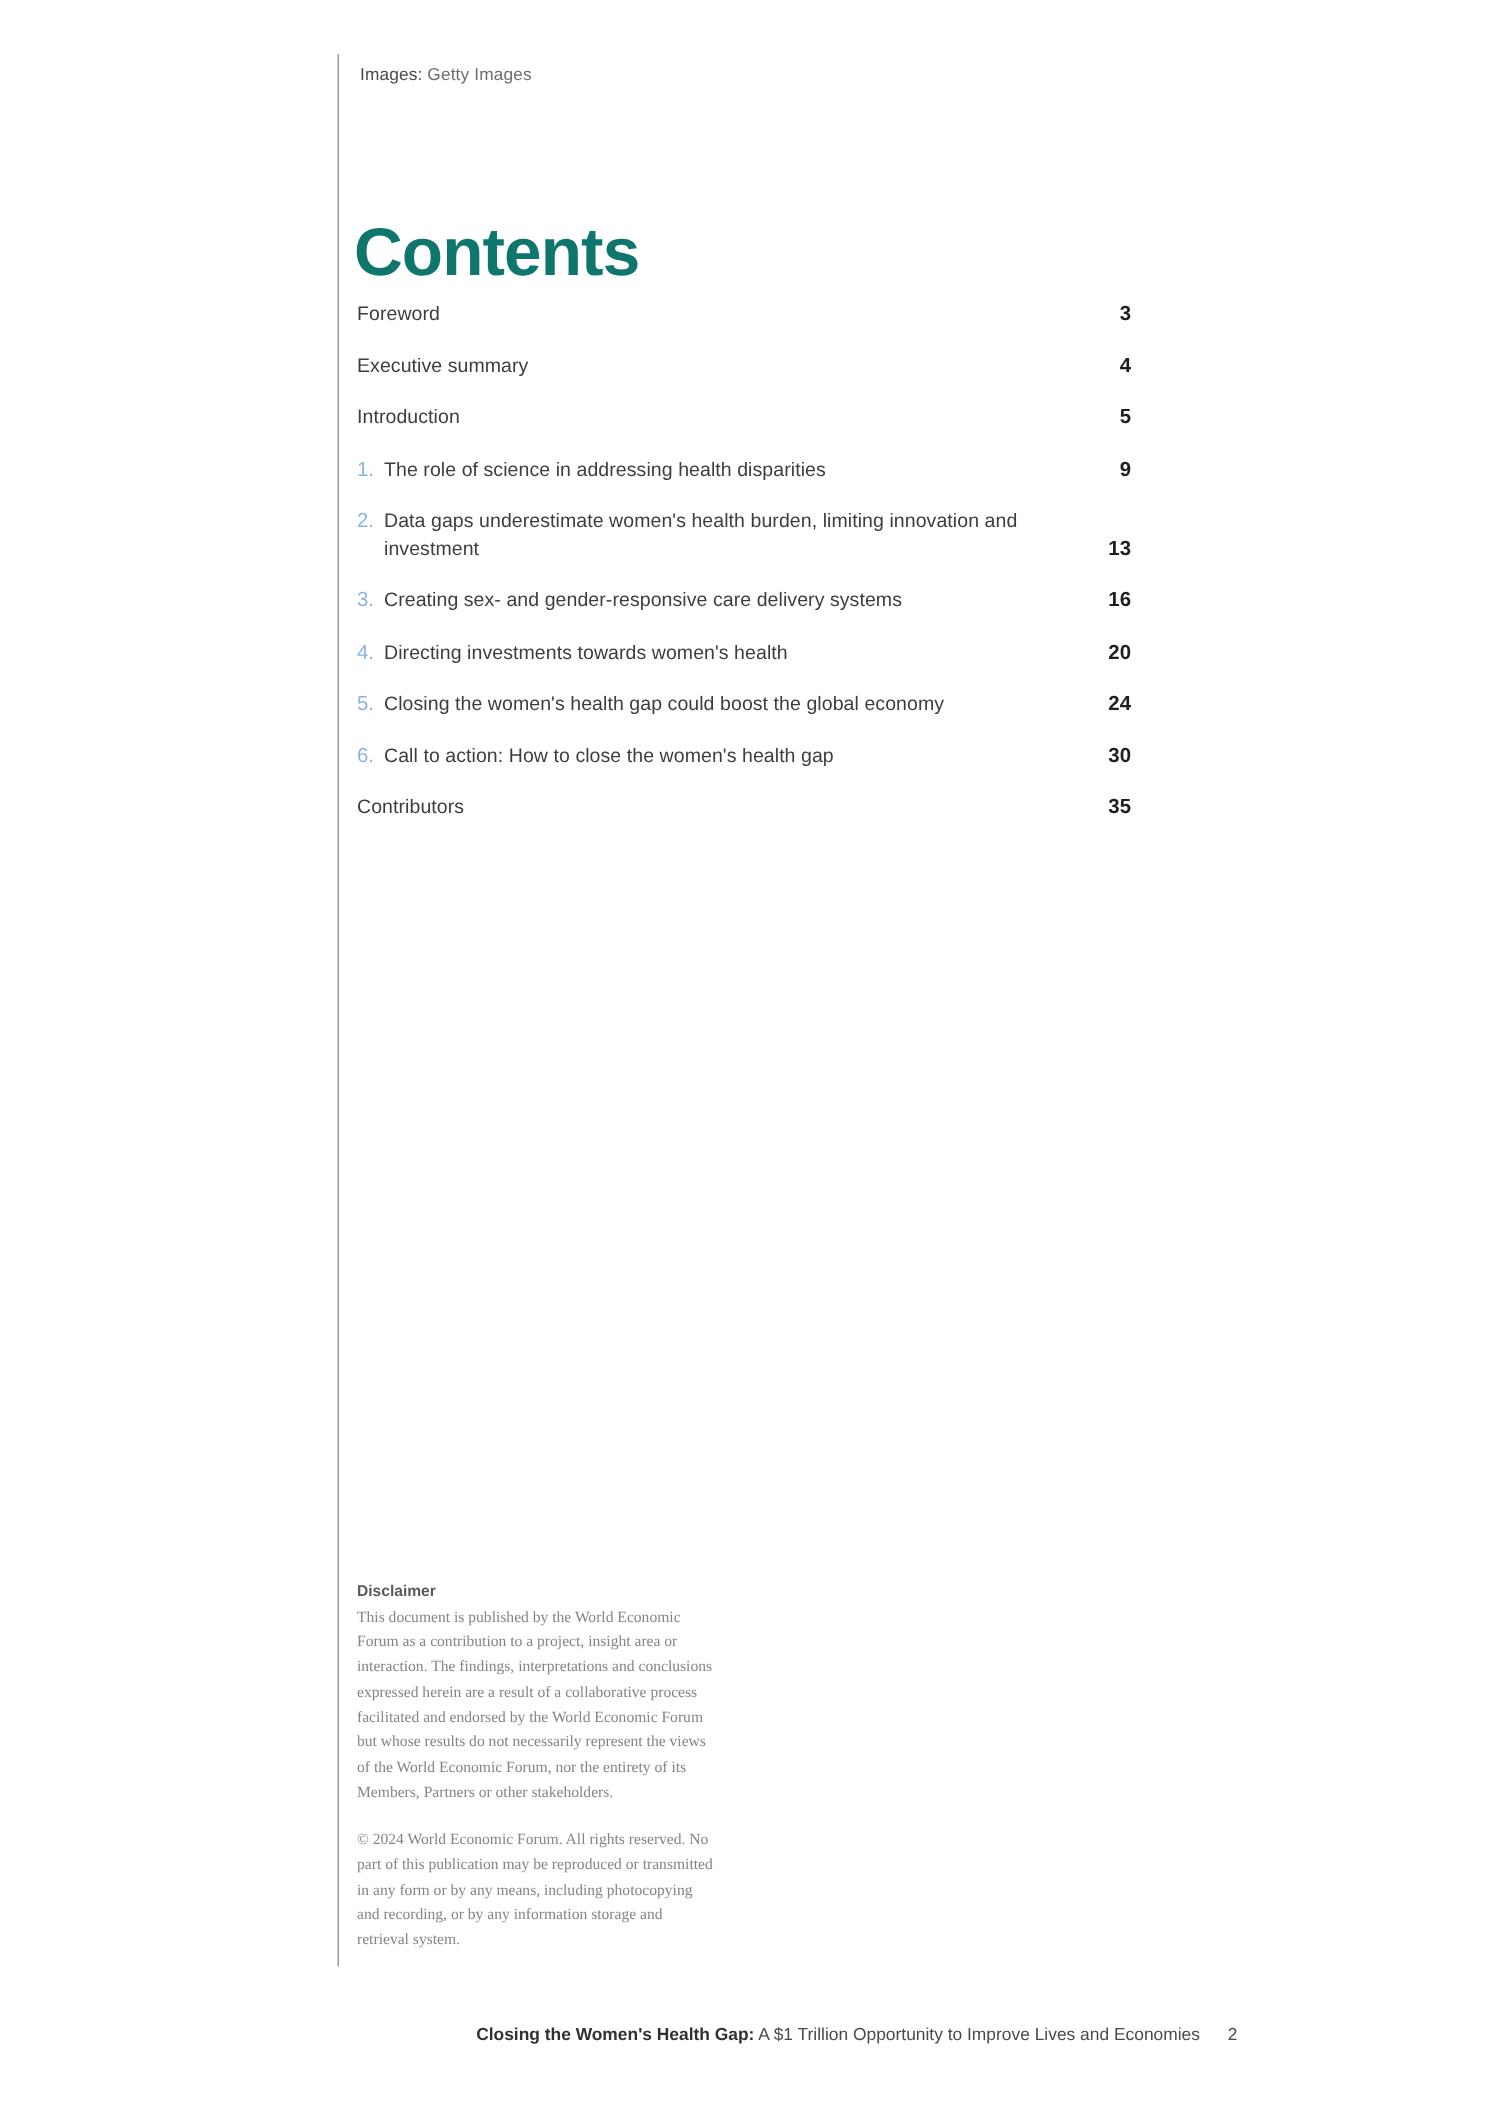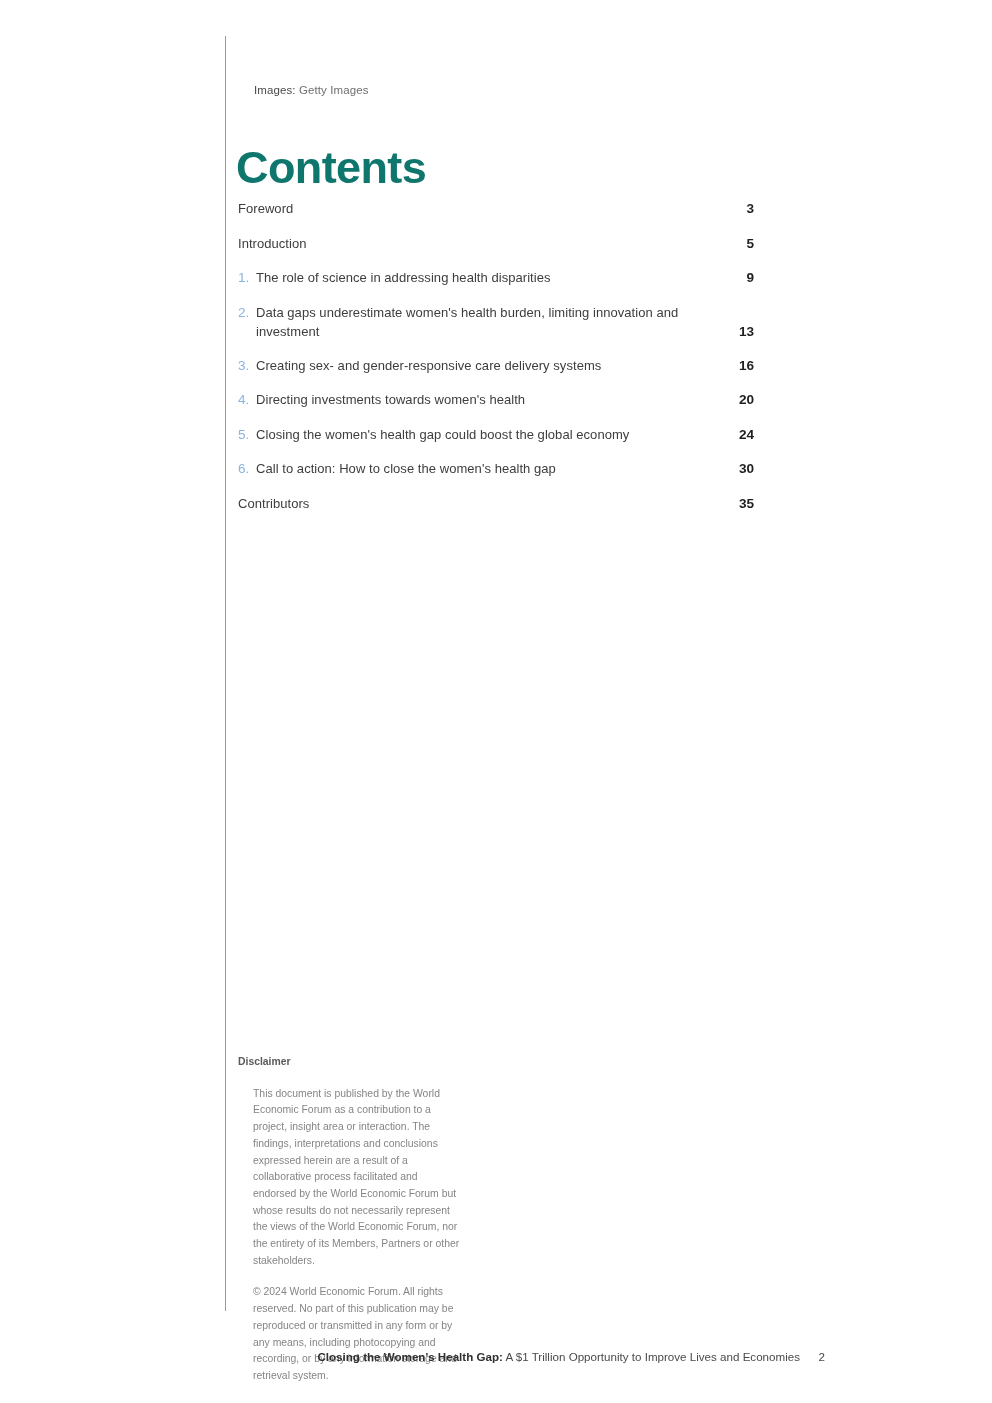--- a/index.html
+++ b/index.html
@@ -29,27 +29,26 @@
     left: 225px;
     top: 36px;
     width: 1px;
     height: 1275px;
     background: #9a9a9a;
   }
 
   
   .credit {
     position: absolute;
-    left: 254px;
+    left: 240px;
     top: 44px;
     font-size: 11.5px;
     letter-spacing: 0.1px;
     color: #6f6f6f;
     white-space: nowrap;
-    margin-top: 40px;
   }
   .credit .credit-label {
     color: #4a4a4a;
   }
 
   
   .page-title {
     position: absolute;
     left: 236px;
     top: 108px;
@@ -119,21 +118,22 @@
     line-height: 16.7px;
     color: #858585;
   }
   .legal-heading {
     color: #5a5a5a;
     font-weight: bold;
     font-size: 10.4px;
     line-height: 16.7px;
   }
   .legal p {
-    margin: 15px;
+    margin: 0;
+    font-family: Liberation Serif, serif;
   }
   .legal .copyright {
     margin-top: 15px;
   }
 
   
   .footer {
     position: absolute;
     left: 0;
     top: 1347px;
@@ -178,20 +178,25 @@
   <h1 class="page-title">Contents</h1>
 
   <div class="toc">
 
     <div class="toc-row">
       <span class="toc-num empty"></span>
       <span class="toc-label">Foreword</span>
       <span class="toc-page">3</span>
     </div>
 
+    <div class="toc-row">
+      <span class="toc-num empty"></span>
+      <span class="toc-label">Executive summary</span>
+      <span class="toc-page">4</span>
+    </div>
 
     <div class="toc-row">
       <span class="toc-num empty"></span>
       <span class="toc-label">Introduction</span>
       <span class="toc-page">5</span>
     </div>
 
     <div class="toc-row">
       <span class="toc-num">1.</span>
       <span class="toc-label">The role of science in addressing health disparities</span>

